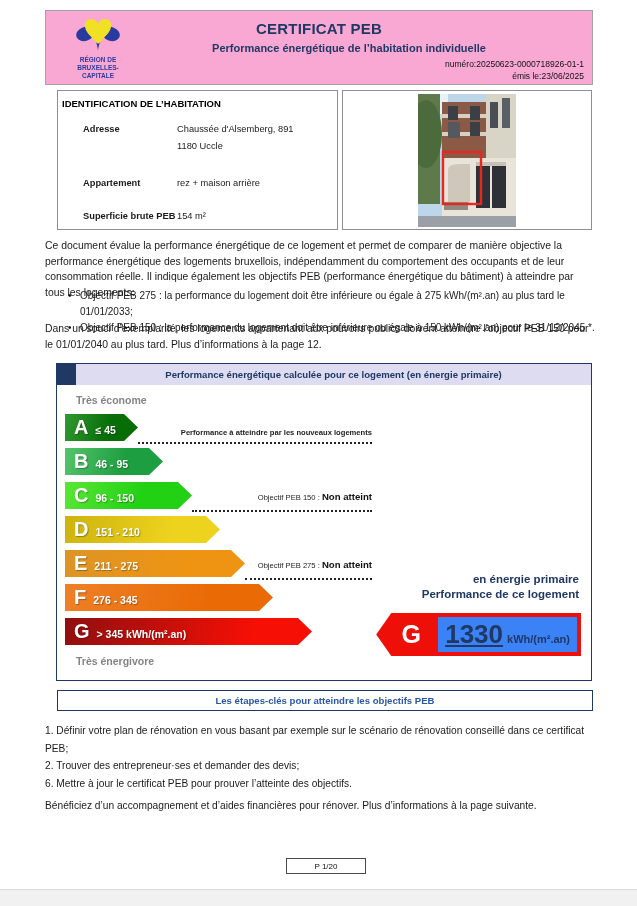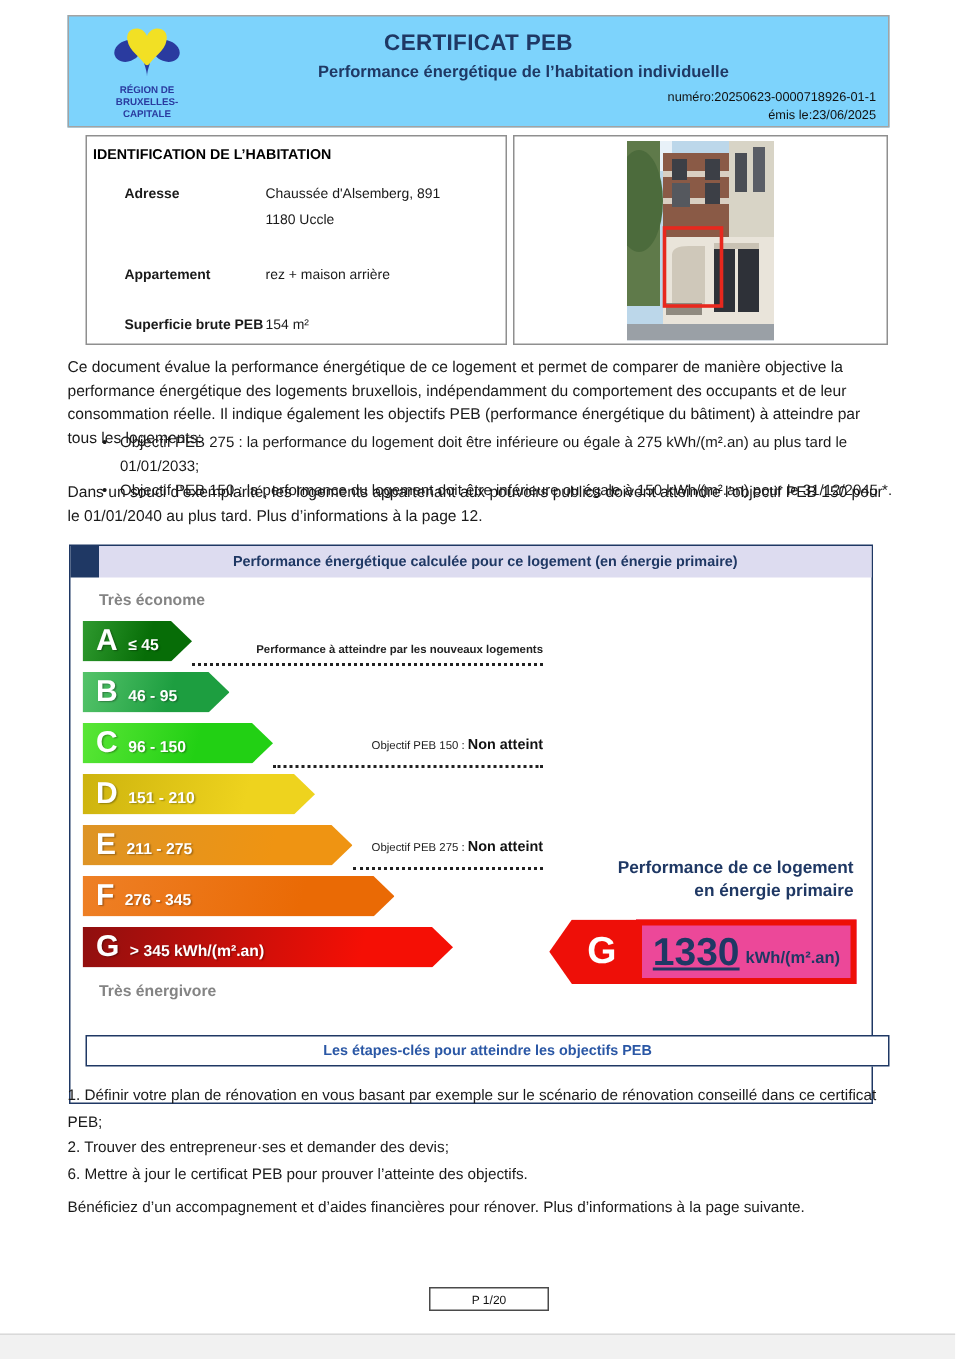--- a/index.html
+++ b/index.html
@@ -1,21 +1,21 @@
 <!DOCTYPE html>
 <html><head>
 <meta charset="utf-8">
 <style>
   html,body{margin:0;padding:0;background:#ffffff;}
   .page{position:relative;width:637px;height:906px;background:#ffffff;
         font-family:"Liberation Sans",sans-serif;color:#1a1a1a;overflow:hidden;}
 
   
   .header-box{position:absolute;left:45px;top:10px;width:546px;height:73px;
-              border:1.5px solid #a3a3a3;background:#7dd3fc;text-decoration:underline;}
+              border:1.5px solid #a3a3a3;background:#f9a8d4;text-decoration:underline;}
   .logo-wrap{position:absolute;left:10px;top:4px;width:84px;text-align:center;}
   .logo-text{font-size:6.5px;font-weight:bold;color:#2a3b9f;line-height:8px;margin-top:1px;}
   .hdr-title{position:absolute;left:0;right:0;top:9px;text-align:center;
              font-size:15px;font-weight:bold;color:#1F3864;letter-spacing:.2px;}
   .hdr-sub{position:absolute;left:60px;right:0;top:31px;text-align:center;
            font-size:11px;font-weight:bold;color:#1F3864;}
   .hdr-meta{position:absolute;right:8px;top:47px;text-align:right;font-size:8.5px;color:#111;line-height:12px;}
 
   
   .id-box{position:absolute;left:57px;top:90px;width:281px;height:140px;
@@ -30,21 +30,21 @@
   .photo{position:absolute;left:75px;top:3px;}
 
   
   .intro{position:absolute;left:45px;top:238px;width:549px;font-size:10.4px;line-height:15.6px;}
   .bullets{position:absolute;left:68px;top:288px;width:527px;font-size:10px;line-height:16px;}
   .bullet-row{position:relative;padding-left:12px;}
   .bullet-dot{position:absolute;left:0;top:0;}
   .intro2{position:absolute;left:45px;top:321px;width:549px;font-size:10.4px;line-height:15.6px;}
 
   
-  .chart-box{position:absolute;left:46px;top:363px;width:536px;height:373px;
+  .chart-box{position:absolute;left:56px;top:363px;width:536px;height:318px;
              border:1.5px solid #1F3864;background:#fff;box-sizing:border-box;}
   .chart-hdr{position:absolute;left:0;top:0;right:0;height:21px;display:flex;}
   .chart-hdr-square{width:19px;height:21px;background:#1F3864;flex:0 0 auto;}
   .chart-hdr-bar{flex:1;background:#DDDCF0;display:flex;align-items:center;justify-content:center;
                  font-size:9.6px;font-weight:bold;color:#1F3864;}
   .scale-label{position:absolute;left:19px;font-size:10.5px;font-weight:bold;color:#848484;}
   .rows{position:absolute;left:8px;top:50px;width:520px;}
   .band-row{position:relative;height:27px;margin-bottom:7px;}
   .band{height:27px;display:flex;align-items:center;color:#fff;
         clip-path:polygon(0 0,calc(100% - 14px) 0,100% 50%,calc(100% - 14px) 100%,0 100%);
@@ -66,21 +66,21 @@
   .annot-obj{bottom:5px;}
   .annot-prefix{font-size:7.6px;color:#222;}
   .annot-status{font-size:9.6px;font-weight:bold;color:#111;}
 
   .result-heading{position:absolute;right:12px;top:208px;width:240px;text-align:right;
                   font-size:11.5px;font-weight:bold;color:#1F3864;line-height:15px;}
   .result-indicator{position:absolute;right:10px;top:249px;height:43px;display:flex;}
   .result-arrow{width:58px;background:#ee0f08;display:flex;align-items:center;justify-content:center;
                 clip-path:polygon(100% 0,26% 0,0 50%,26% 100%,100% 100%);}
   .result-letter{color:#fff;font-size:25px;font-weight:bold;padding-left:12px;}
-  .result-valuebox{border:4px solid #ee0f08;background:#ec4899;display:flex;align-items:center;
+  .result-valuebox{border:4px solid #ee0f08;background:#3b82f6;display:flex;align-items:center;
                    padding:0 7px;box-sizing:border-box;}
   .result-value{font-size:26px;font-weight:bold;color:#1F3864;text-decoration:underline;
                 text-underline-offset:2px;}
   .result-unit{font-size:11px;font-weight:bold;color:#1F3864;margin-left:4px;margin-top:8px;}
 
   
   .steps-hdr{position:absolute;left:57px;top:690px;width:536px;height:21px;border:1.3px solid #1F3864;
              box-sizing:border-box;display:flex;align-items:center;justify-content:center;
              font-size:9.6px;font-weight:bold;color:#2a57a5;background:#fff;}
   .steps-list{position:absolute;left:45px;top:722px;width:549px;font-size:10.2px;line-height:17.5px;}
@@ -243,22 +243,22 @@
         <div class="band band-g" style="width:247px;">
           <span class="band-letter">G</span>
           <span class="band-range">&gt; 345  kWh/(m².an)</span>
         </div>
       </div>
     </div>
 
     <div class="scale-label" style="top:291px;">Très énergivore</div>
 
     <div class="result-heading">
+      <div>en énergie primaire</div>
       <div>Performance de ce logement</div>
-      <div>en énergie primaire</div>
     </div>
     <div class="result-indicator">
       <div class="result-arrow">
         <span class="result-letter">G</span>
       </div>
       <div class="result-valuebox">
         <span class="result-value">1330</span>
         <span class="result-unit">kWh/(m².an)</span>
       </div>
     </div>

